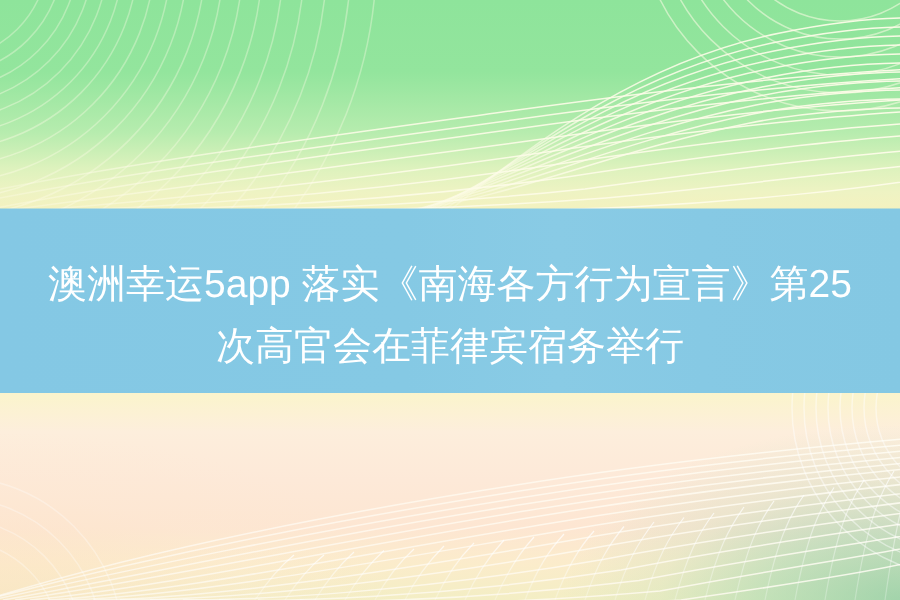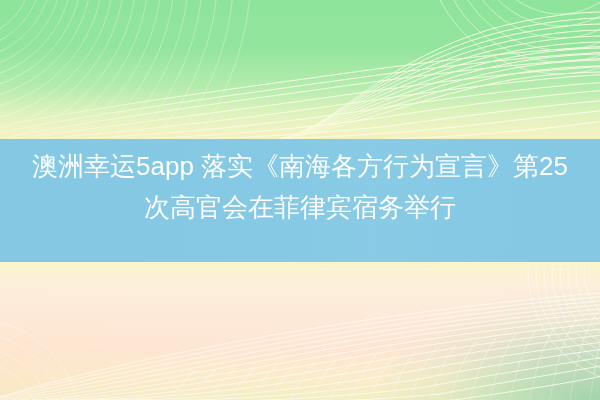--- a/index.html
+++ b/index.html
@@ -82,21 +82,21 @@
       #84c8e4 0%,
       #85c9e4 45%,
       #89cbe5 62%,
       #86c9e4 78%,
       #84c8e3 100%);
   }
 
   .title-wrap {
     position: absolute;
     left: 0;
-    top: 125px;
+    top: 148px;
     width: 600px;
     height: 123px;
     display: flex;
     align-items: center;
     justify-content: center;
   }
   .title-text {
     width: 556px;
     text-align: center;
     color: #ffffff;

